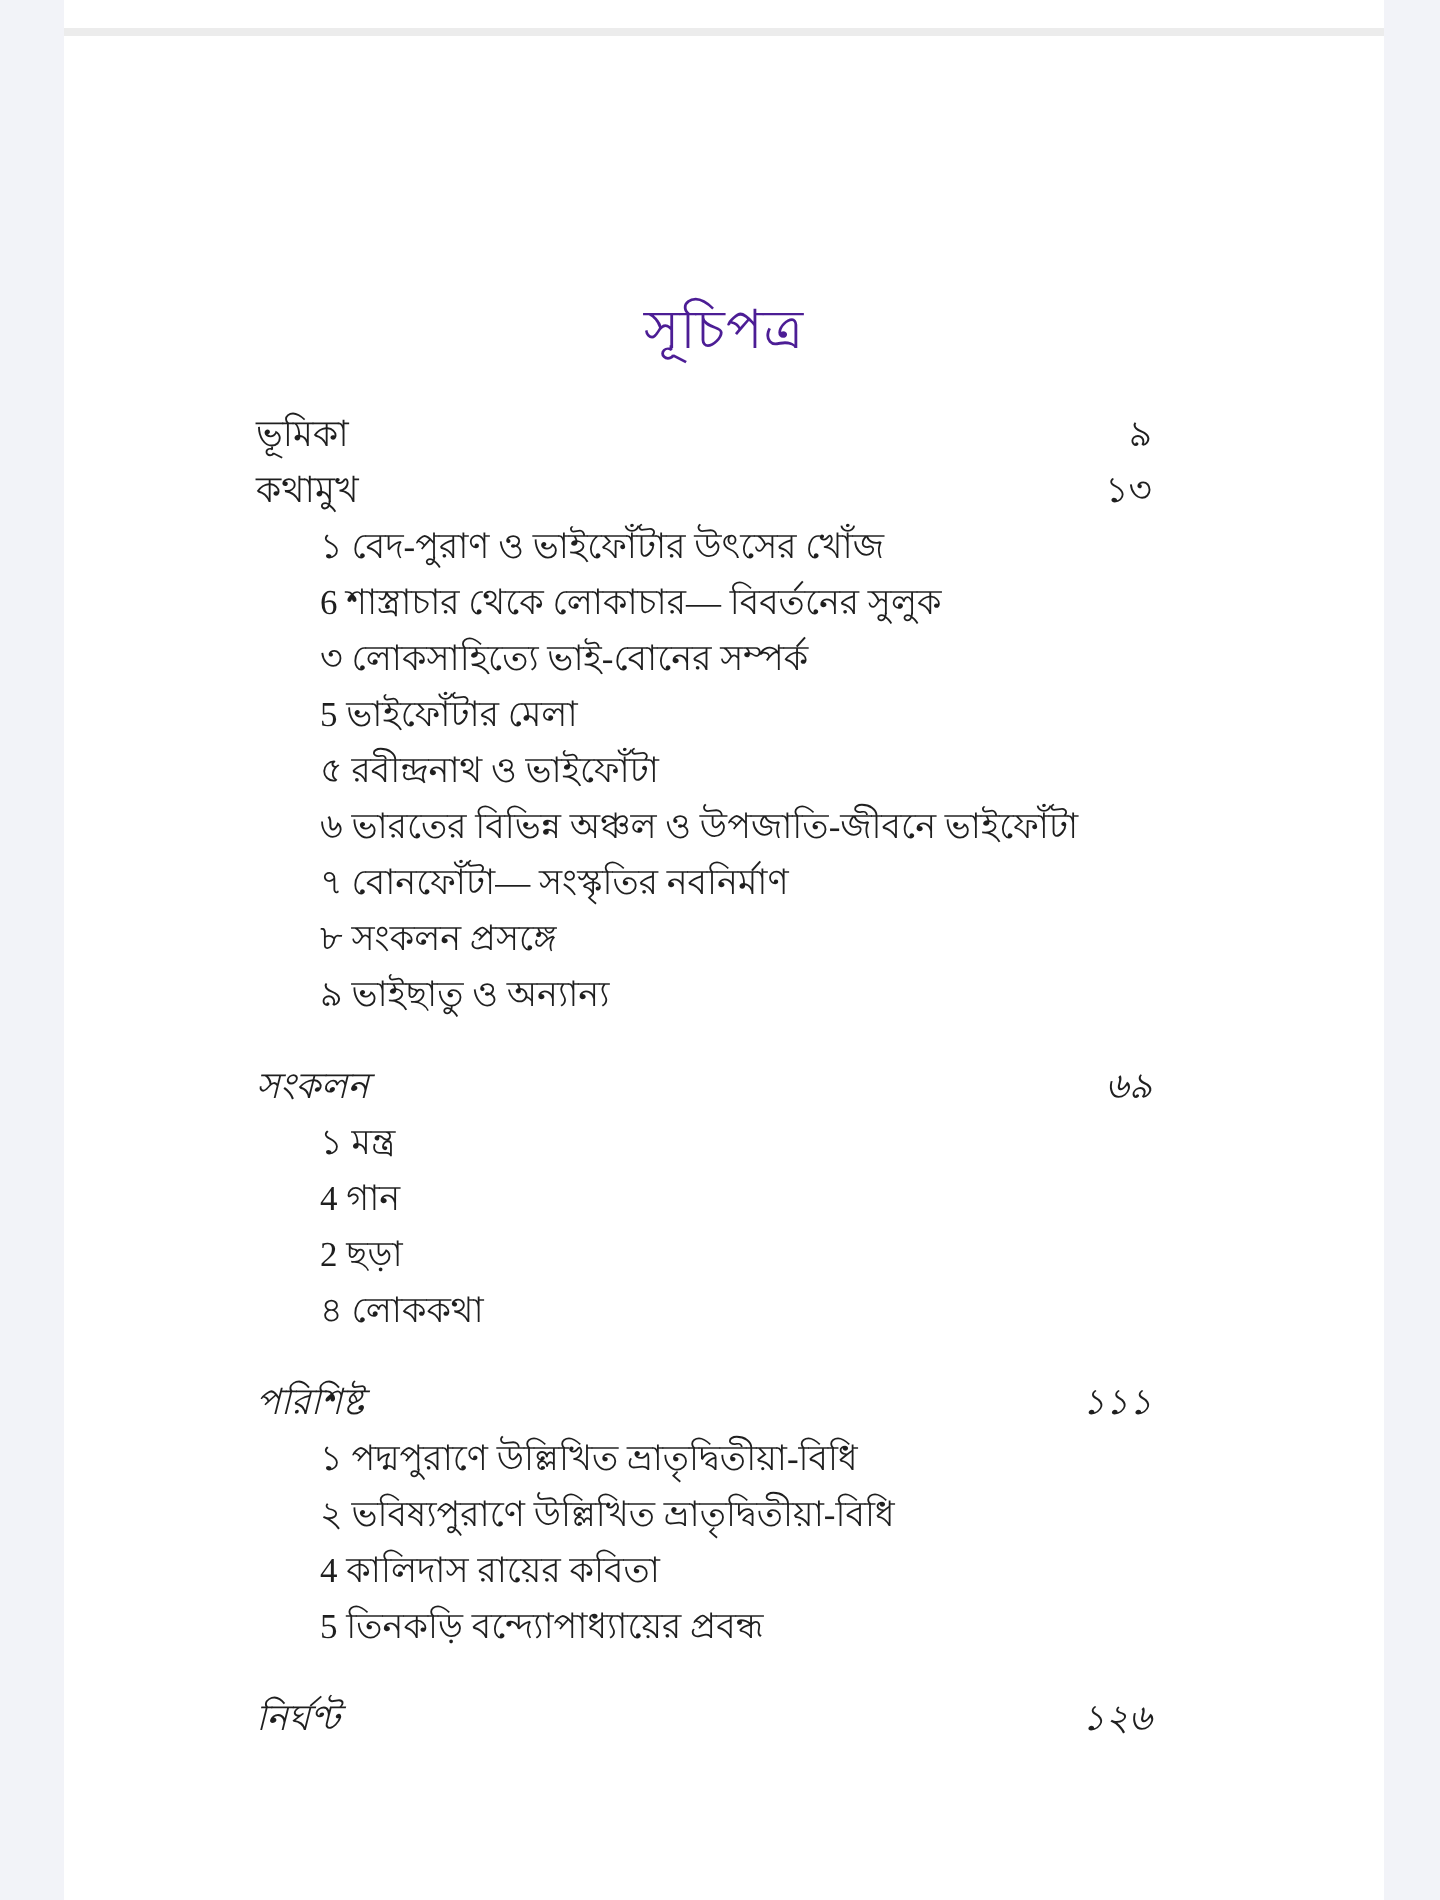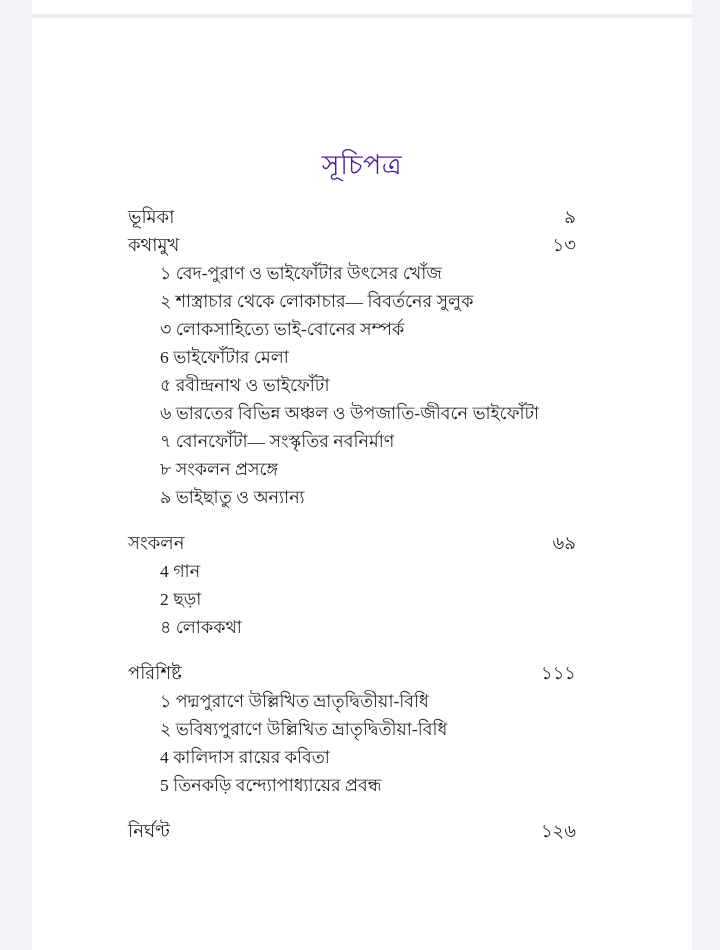--- a/index.html
+++ b/index.html
@@ -51,20 +51,21 @@
   .section-row {
     height: 28px;
     display: flex;
     align-items: center;
     justify-content: space-between;
     padding: 0 116px 0 96px;
     font-size: 18px;
   }
   .section-row.gap {
     margin-top: 18px;
+    font-style: italic;
   }
   .item-row {
     height: 28px;
     display: flex;
     align-items: flex-start;
     padding: 0 116px 0 128px;
     font-size: 17.5px;
   }
   .section-label, .item-label, .section-page {
     white-space: nowrap;
@@ -86,46 +87,49 @@
         <span class="section-page">৯</span>
       </div>
       <div class="section-row">
         <span class="section-label">কথামুখ</span>
         <span class="section-page">১৩</span>
       </div>
       <div class="item-row">
         <span class="item-label">১ বেদ-পুরাণ ও ভাইফোঁটার উৎসের খোঁজ</span>
       </div>
       <div class="item-row">
-        <span class="item-label">২ শাস্ত্রাচার থেকে লোকাচার— বিবর্তনের সুলুক</span>
+        <span class="item-label">6 শাস্ত্রাচার থেকে লোকাচার— বিবর্তনের সুলুক</span>
       </div>
       <div class="item-row">
         <span class="item-label">৩ লোকসাহিত্যে ভাই-বোনের সম্পর্ক</span>
       </div>
       <div class="item-row">
-        <span class="item-label">6 ভাইফোঁটার মেলা</span>
+        <span class="item-label">5 ভাইফোঁটার মেলা</span>
       </div>
       <div class="item-row">
         <span class="item-label">৫ রবীন্দ্রনাথ ও ভাইফোঁটা</span>
       </div>
       <div class="item-row">
         <span class="item-label">৬ ভারতের বিভিন্ন অঞ্চল ও উপজাতি-জীবনে ভাইফোঁটা</span>
       </div>
       <div class="item-row">
         <span class="item-label">৭ বোনফোঁটা— সংস্কৃতির নবনির্মাণ</span>
       </div>
       <div class="item-row">
         <span class="item-label">৮ সংকলন প্রসঙ্গে</span>
       </div>
       <div class="item-row">
         <span class="item-label">৯ ভাইছাতু ও অন্যান্য</span>
       </div>
       <div class="section-row gap">
         <span class="section-label">সংকলন</span>
         <span class="section-page">৬৯</span>
+      </div>
+      <div class="item-row">
+        <span class="item-label">১ মন্ত্র</span>
       </div>
       <div class="item-row">
         <span class="item-label">4 গান</span>
       </div>
       <div class="item-row">
         <span class="item-label">2 ছড়া</span>
       </div>
       <div class="item-row">
         <span class="item-label">৪ লোককথা</span>
       </div>

